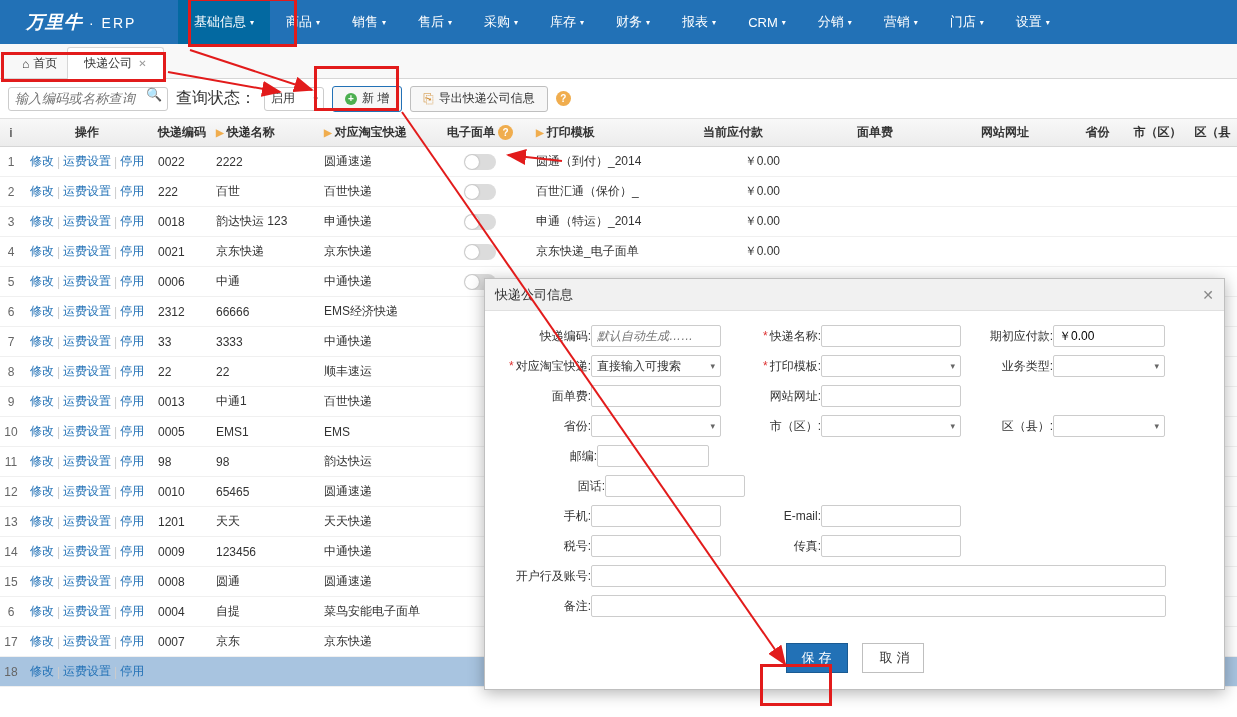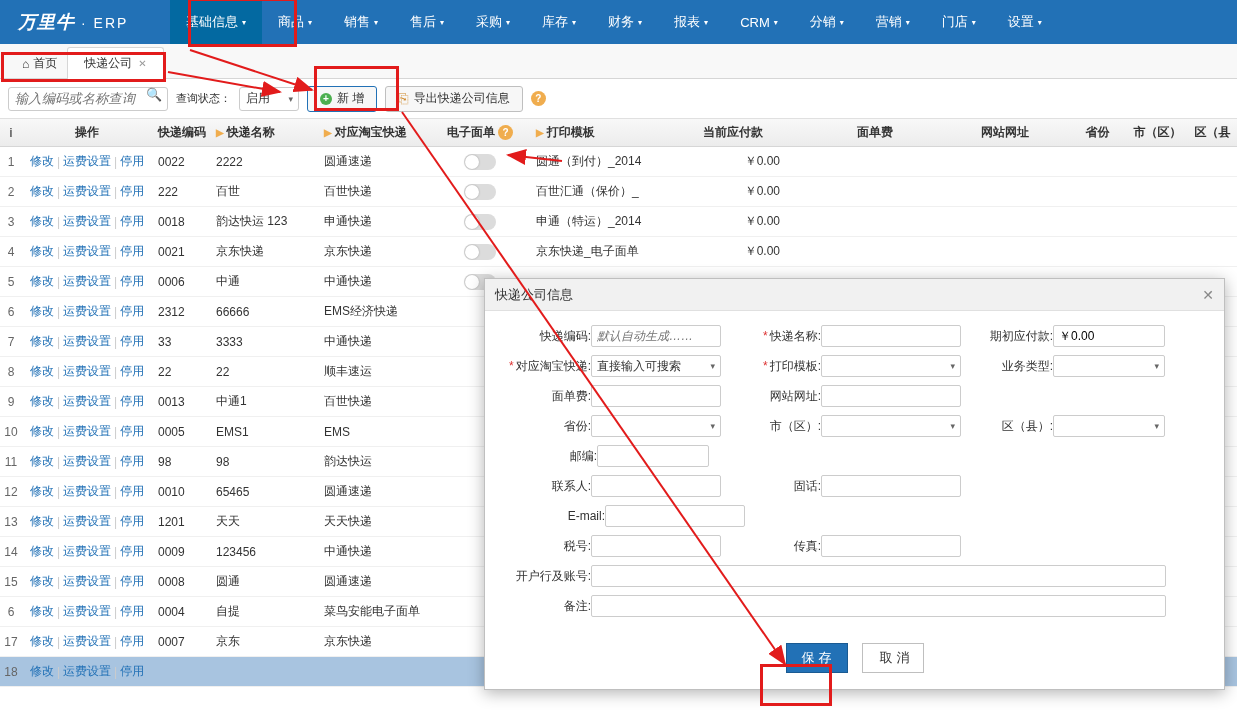--- a/index.html
+++ b/index.html
@@ -1,38 +1,38 @@
 <!DOCTYPE html>
 <html><head>
 <meta charset="utf-8">
 <style>
 * { box-sizing: border-box; margin: 0; padding: 0; }
 body { font-family: "Microsoft YaHei", Arial, sans-serif; font-size: 12px; background: #fff; color: #333; position: relative; width: 1237px; height: 717px; overflow: hidden; }
 
 
 .topnav { background: #2271b6; height: 44px; display: flex; align-items: center; color: #fff; }
-.logo { width: 170px; padding-left: 18px; font-size: 18px; font-weight: bold; font-style: italic; letter-spacing: 1px; display: flex; align-items: baseline; }
+.logo { width: 170px; padding-left: 18px; font-size: 18px; font-weight: bold; font-style: italic; letter-spacing: 1px; display: flex; align-items: baseline; margin-left: 8px; }
 .logo-sub { font-size: 14px; margin-left: 6px; font-weight: normal; font-style: normal; letter-spacing: 2px; }
 .nav-items { display: flex; height: 100%; }
 .nav-item { padding: 0 16px; height: 100%; display: flex; align-items: center; cursor: pointer; font-size: 13px; position: relative; }
 .nav-item.active { background: #0369a1; }
 .chev { margin-left: 4px; font-size: 8px; }
 
 
 .tabs-row { height: 35px; border-bottom: 1px solid #d6d6d6; display: flex; align-items: flex-end; padding-left: 12px; background: #f8f8f8; }
 .home-tab { padding: 6px 10px; display: flex; align-items: center; gap: 4px; cursor: pointer; font-size: 12px; color: #333; }
 .tab { background: #fff; border: 1px solid #d6d6d6; border-bottom: none; padding: 7px 16px; font-size: 12px; border-radius: 3px 3px 0 0; margin-bottom: -1px; display: flex; align-items: center; gap: 6px; cursor: pointer; }
 .tab-close { color: #999; font-size: 10px; }
 
 
 .toolbar { height: 40px; display: flex; align-items: center; padding: 0 8px; gap: 8px; border-bottom: 1px solid #e0e0e0; }
 .search-box { position: relative; display: flex; align-items: flex-start; }
 .search-input { width: 160px; height: 24px; border: 1px solid #ccc; border-radius: 3px; padding: 0 22px 0 6px; font-style: italic; color: #999; outline: none; }
 .search-icon { position: absolute; right: 5px; font-size: 13px; color: #555; }
-.tb-label { font-size: 11px; }
+.tb-label { font-size: 16px; }
 .tb-select { height: 24px; border: 1px solid #ccc; border-radius: 3px; background: #fff; padding: 0 18px 0 6px; cursor: pointer; position: relative; display: flex; align-items: center; min-width: 60px; }
 .tb-select::after { content: "▾"; position: absolute; right: 5px; color: #666; font-size: 9px; }
 .btn { height: 26px; border: 1px solid #bfbfbf; background: #f7f7f7; border-radius: 3px; padding: 0 12px; display: flex; align-items: center; gap: 5px; cursor: pointer; font-size: 12px; }
 .btn.add { border-color: #2271b6; }
 .add-icon { width: 12px; height: 12px; border-radius: 50%; background: #4caf50; color: #fff; display: flex; align-items: center; justify-content: center; font-size: 10px; font-weight: bold; }
 .export-icon { color: #d08b2f; font-size: 13px; }
 .help-icon { width: 15px; height: 15px; border-radius: 50%; background: #f0ad4e; color: #fff; display: inline-flex; align-items: center; justify-content: center; font-size: 10px; font-weight: bold; }
 
 
 .table { width: 100%; }
@@ -665,31 +665,31 @@
     </div>
 
     <div class="form-row">
       <div class="form-group" style="margin-left:14px">
           <label class="form-label" style="width:78px">邮编:</label>
           <input class="form-input" style="width: 112px;">
         </div>
     </div>
 
     <div class="form-row">
-      <div class="form-group">
-          <label class="form-label" style="width:86px">联系人:</label>
-          <input class="form-input" style="width: 130px;">
-        </div>
       <div class="form-group" style="margin-left:20px">
           <label class="form-label" style="width:80px">固话:</label>
           <input class="form-input" style="width: 140px;">
         </div>
     </div>
 
     <div class="form-row">
+      <div class="form-group">
+          <label class="form-label" style="width:86px">手机:</label>
+          <input class="form-input" style="width: 130px;">
+        </div>
       <div class="form-group" style="margin-left:20px">
           <label class="form-label" style="width:80px">E-mail:</label>
           <input class="form-input" style="width: 140px;">
         </div>
     </div>
 
     <div class="form-row">
       <div class="form-group">
           <label class="form-label" style="width:86px">税号:</label>
           <input class="form-input" style="width: 130px;">

